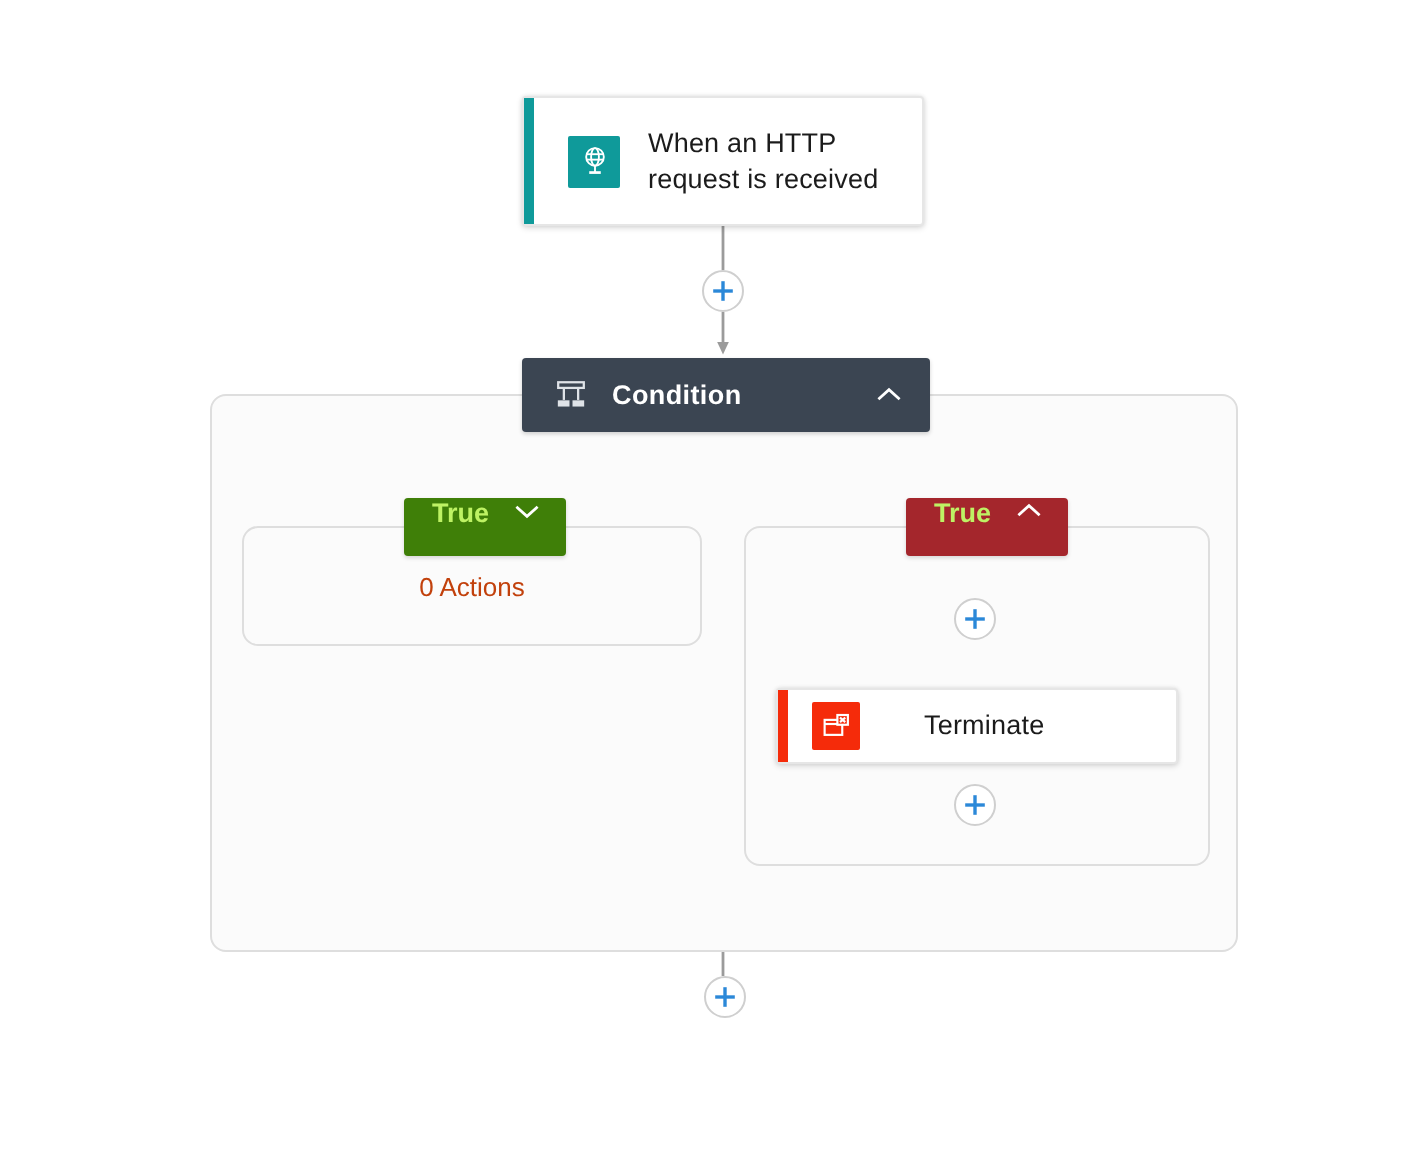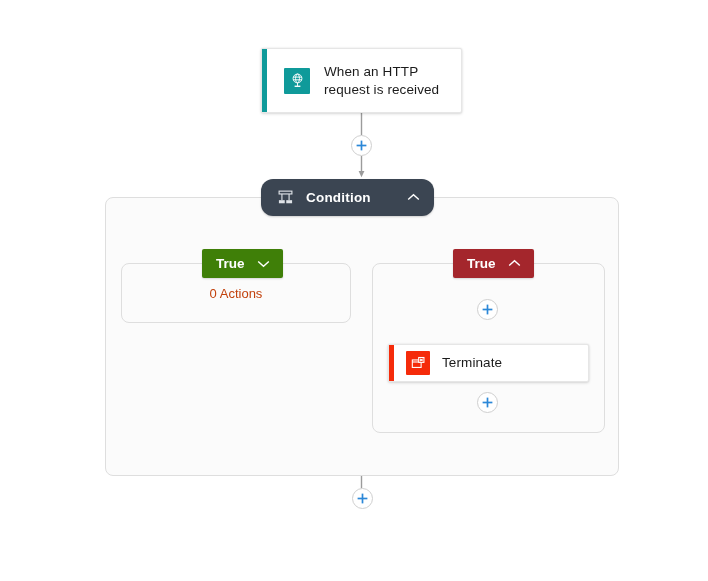--- a/index.html
+++ b/index.html
@@ -70,24 +70,24 @@
     height: 65px;
   }
   #trigger-card .stripe { background: #0f9a9a; }
   #trigger-card .icon-sq { background: #0f9a9a; }
 
   
   #condition-header {
     position: absolute;
     left: 261px;
     top: 179px;
-    width: 173px;
+    width: 204px;
     height: 37px;
     background: #3b4552;
-    border-radius: 12px;
+    border-radius: 2px;
     display: flex;
     align-items: center;
     z-index: 6;
     box-shadow: 0 1px 2px rgba(0,0,0,0.18);
   }
   #condition-header .cond-icon {
     margin-left: 15px;
     width: 18px; height: 18px;
     display: flex; align-items: center; justify-content: center;
   }
@@ -153,24 +153,23 @@
     color: #c2410c;
     z-index: 4;
   }
 
   
   .branch-badge {
     position: absolute;
     box-sizing: border-box;
     height: 29px;
     display: flex;
-    align-items: center;
     border-radius: 2px;
     z-index: 7;
-    color: #ffffff;
+    color: #bef264;
     font-size: 13.5px;
     font-weight: bold;
     box-shadow: 0 1px 2px rgba(0,0,0,0.15);
   }
   .branch-badge .bb-label { margin-left: 14px; }
   .branch-badge .bb-chev {
     margin-left: 12px;
     margin-right: 13px;
     width: 13px; height: 13px;
     display: flex; align-items: center; justify-content: center;
@@ -185,20 +184,21 @@
     top: 249px;
     background: #a4262c;
   }
 
   
   #terminate-card {
     left: 388px;
     top: 344px;
     width: 201px;
     height: 38px;
+    gap: 20px;
   }
   #terminate-card .stripe { background: #f52b0a; }
   #terminate-card .icon-sq {
     background: #f52b0a;
     width: 24px; height: 24px; flex: 0 0 24px;
     margin-left: 17px;
   }
   #terminate-card .card-title { margin-left: 12px; }
 
   

